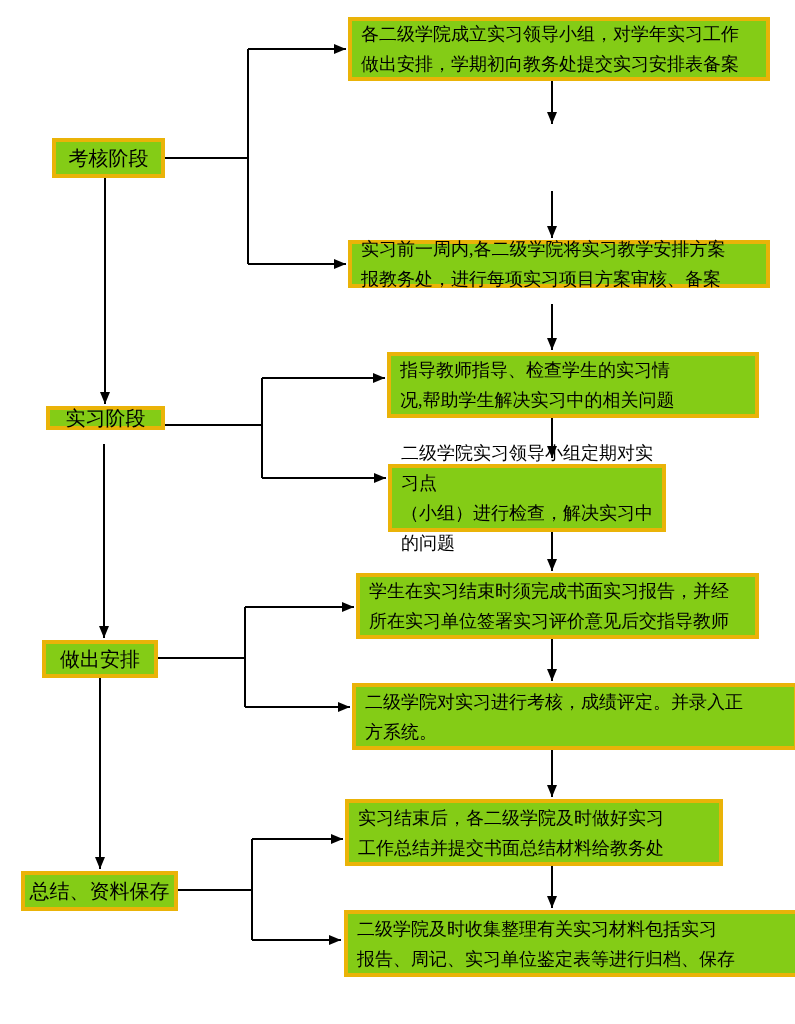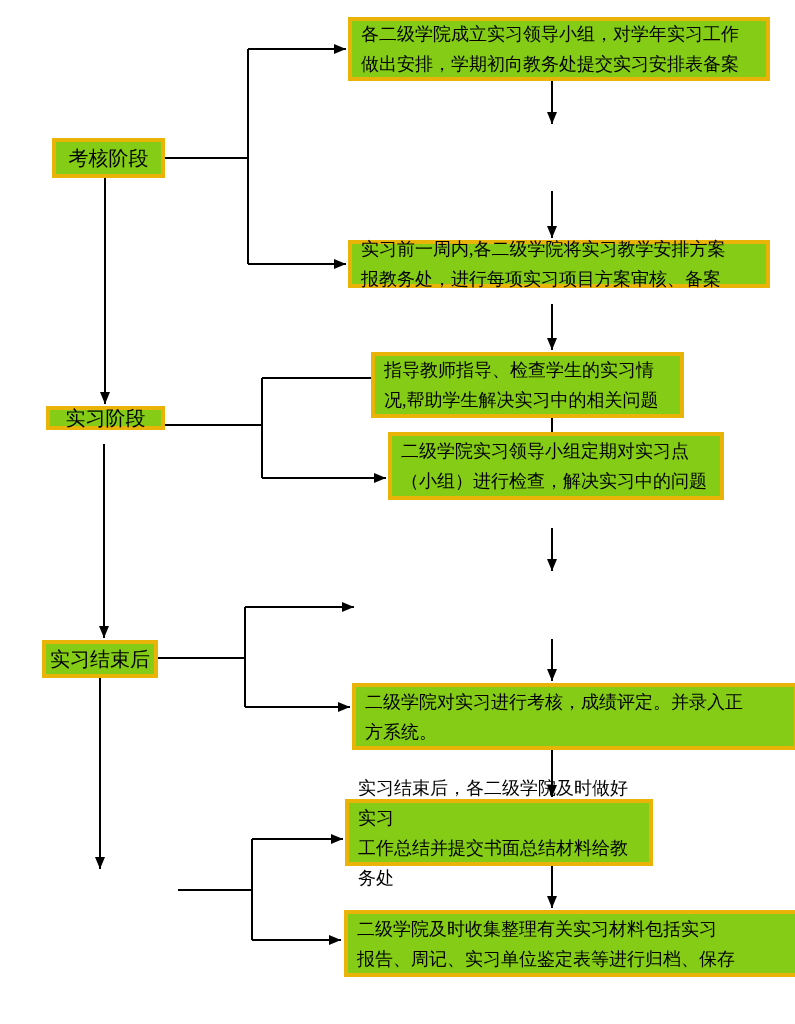--- a/index.html
+++ b/index.html
@@ -81,30 +81,33 @@
     <line x1="245" y1="707" x2="350" y2="707" marker-end="url(#ah)"></line>
 
     <line x1="178" y1="890" x2="252" y2="890"></line>
     <line x1="252" y1="839" x2="252" y2="940"></line>
     <line x1="252" y1="839" x2="343" y2="839" marker-end="url(#ah)"></line>
     <line x1="252" y1="940" x2="341" y2="940" marker-end="url(#ah)"></line>
   </svg>
 
   <div class="box stage" style="left:52px;  top:138px; width:113px; height:40px">考核阶段</div>
   <div class="box stage" style="left:46px;  top:406px; width:119px; height:24px">实习阶段</div>
-  <div class="box stage" style="left:42px;  top:640px; width:116px; height:38px">实习结束后</div>
+  <div class="box stage" style="left:42px;  top:640px; width:116px; height:38px">做出安排</div>
+  <div class="box stage" style="left:21px;  top:871px; width:157px; height:40px">总结、资料保存</div>
 
   <div class="box step" style="left:348px; top:17px;  width:422px; height:64px">各二级学院成立实习领导小组，对学年实习工作
 做出安排，学期初向教务处提交实习安排表备案</div>
   <div class="box step" style="left:348px; top:240px; width:422px; height:48px">实习前一周内,各二级学院将实习教学安排方案
 报教务处，进行每项实习项目方案审核、备案</div>
-  <div class="box step" style="left:371px; top:352px; width:313px; height:66px">指导教师指导、检查学生的实习情
+  <div class="box step" style="left:387px; top:352px; width:372px; height:66px">指导教师指导、检查学生的实习情
 况,帮助学生解决实习中的相关问题</div>
-  <div class="box step" style="left:388px; top:432px; width:336px; height:68px">二级学院实习领导小组定期对实习点
+  <div class="box step" style="left:388px; top:464px; width:278px; height:68px">二级学院实习领导小组定期对实习点
 （小组）进行检查，解决实习中的问题</div>
+  <div class="box step" style="left:356px; top:573px; width:403px; height:66px">学生在实习结束时须完成书面实习报告，并经
+所在实习单位签署实习评价意见后交指导教师</div>
   <div class="box step" style="left:352px; top:683px; width:446px; height:67px">二级学院对实习进行考核，成绩评定。并录入正
 方系统。</div>
-  <div class="box step" style="left:345px; top:799px; width:308px; height:67px">实习结束后，各二级学院及时做好实习
+  <div class="box step" style="left:345px; top:799px; width:378px; height:67px">实习结束后，各二级学院及时做好实习
 工作总结并提交书面总结材料给教务处</div>
   <div class="box step" style="left:344px; top:910px; width:468px; height:67px">二级学院及时收集整理有关实习材料包括实习
 报告、周记、实习单位鉴定表等进行归档、保存</div>
 
 </div>
 
 </body></html>

